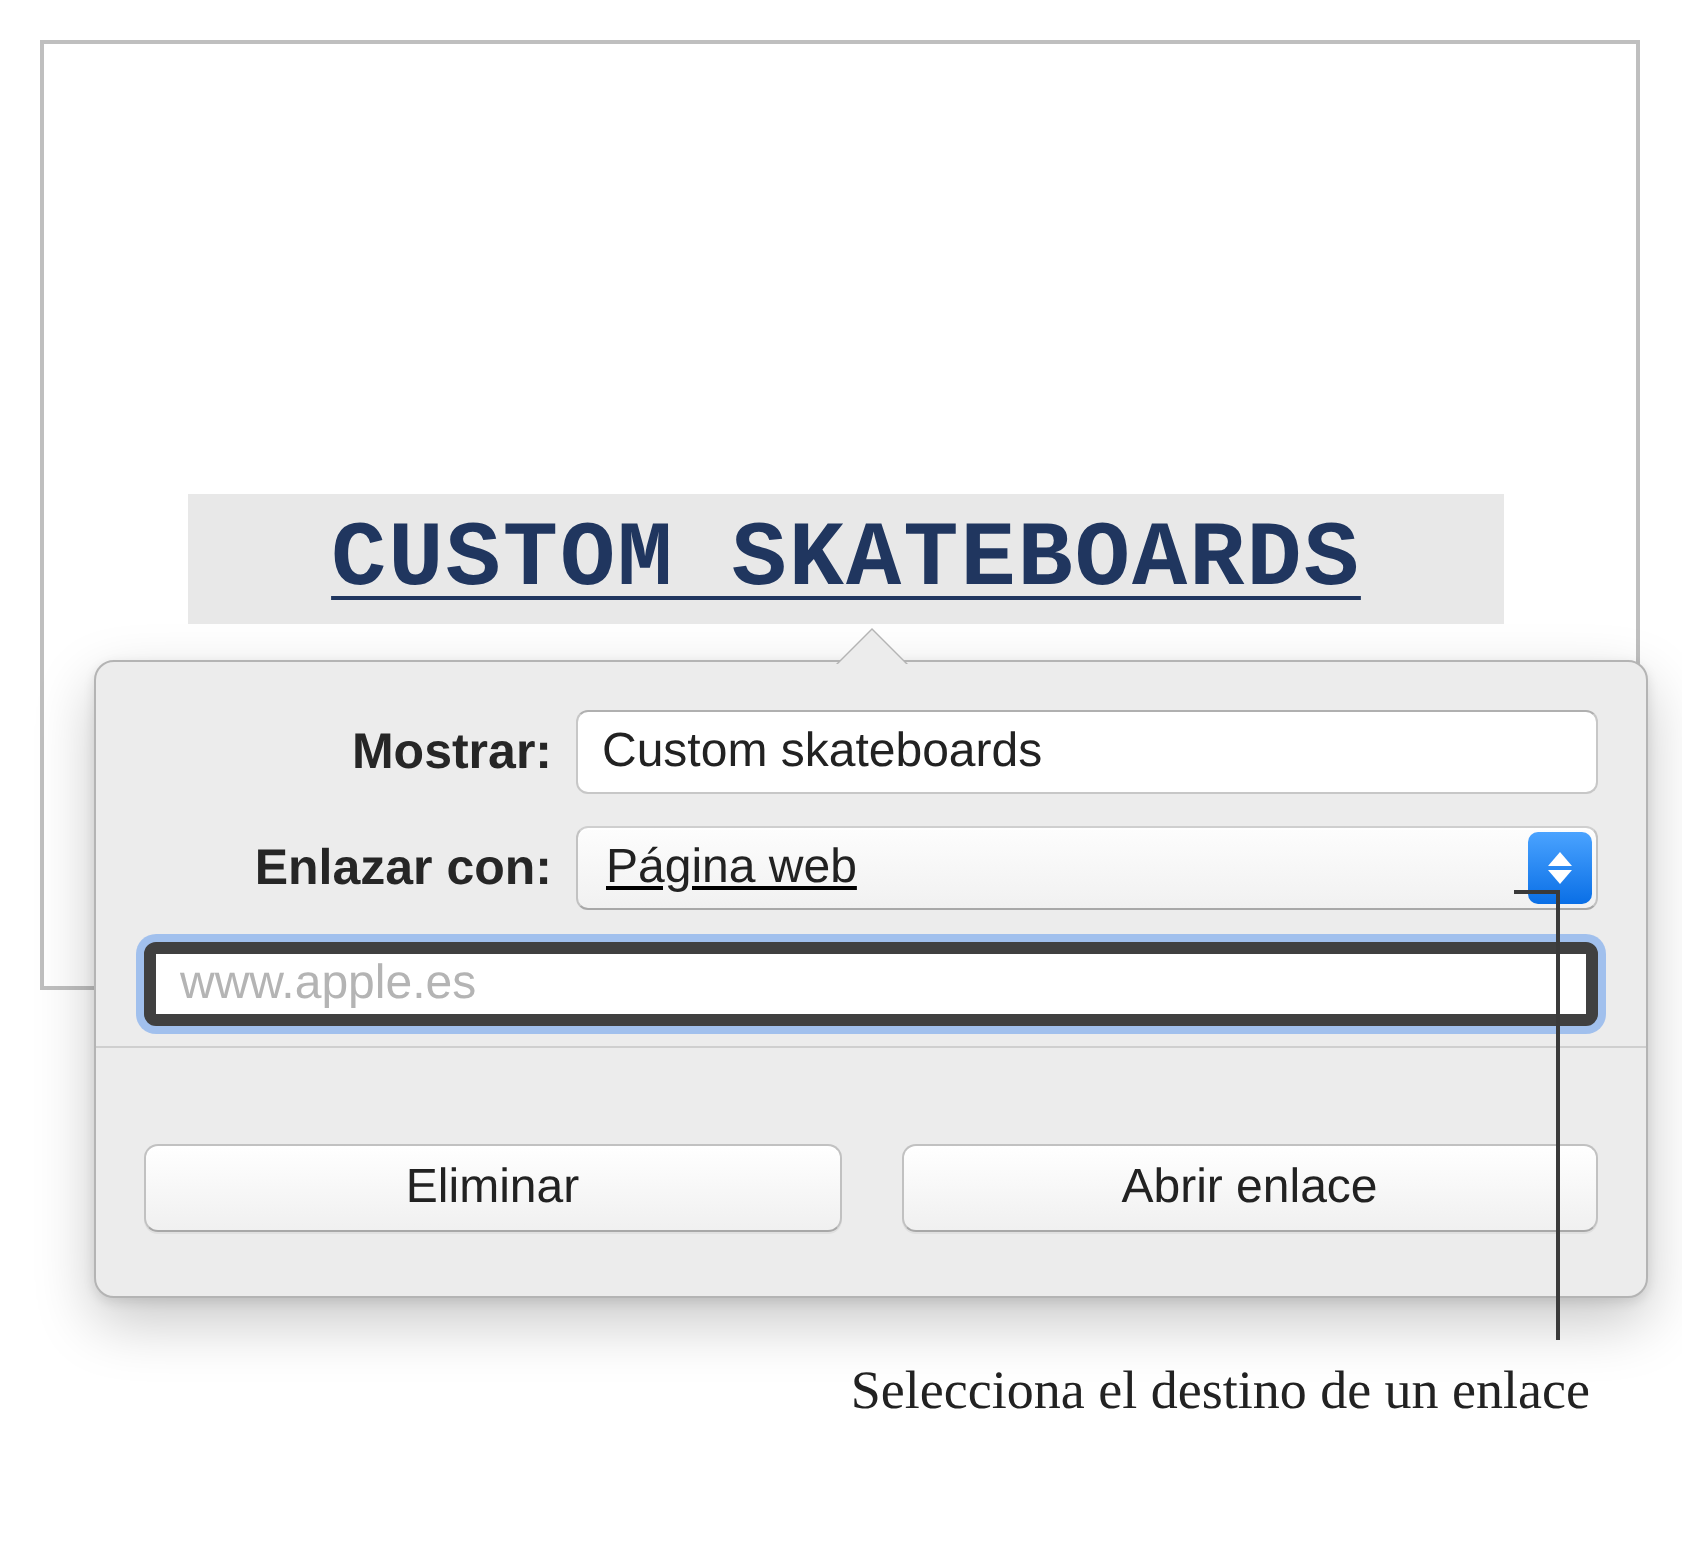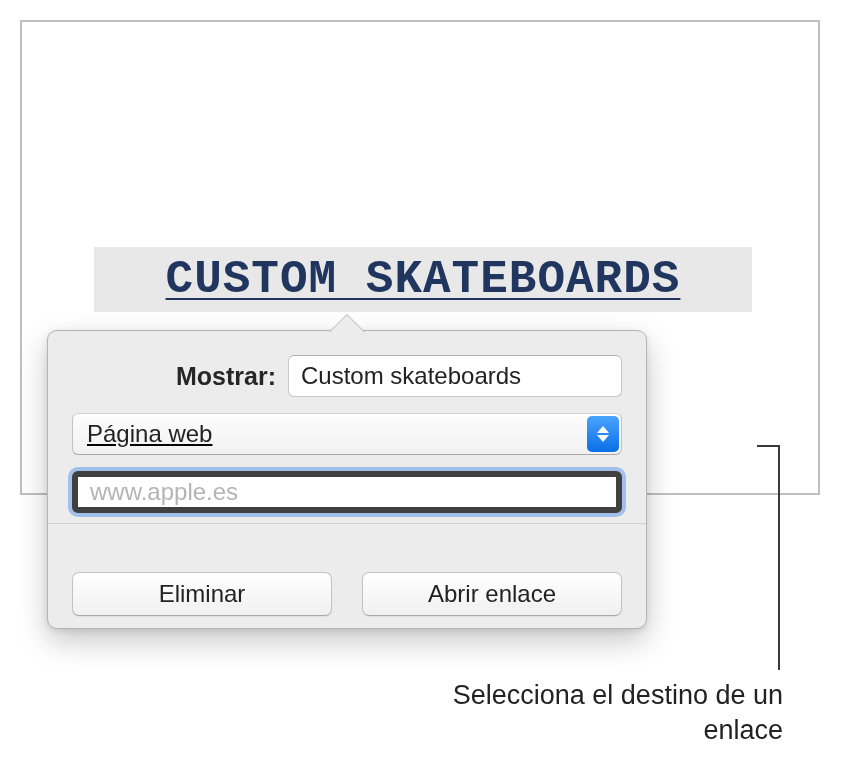--- a/index.html
+++ b/index.html
@@ -25,26 +25,26 @@
     font-weight: 700;
     letter-spacing: 1px;
     color: #20365f;
     text-decoration: underline;
     text-underline-offset: 6px;
     text-decoration-thickness: 2px;
   }
   .popover {
     position: absolute;
     left: 47px; top: 330px;
-    width: 600px;
+    width: 777px;
     background: #ececec;
     border: 1px solid #b4b4b4;
     border-radius: 10px;
     box-shadow: 0 12px 30px rgba(0,0,0,0.22), 0 2px 6px rgba(0,0,0,0.10);
-    padding: 24px 24px 12px 24px;
+    padding: 24px 24px 32px 24px;
   }
   .popover::before {
     content: "";
     position: absolute;
     top: -16px; left: 50%;
     transform: translateX(-50%);
     width: 0; height: 0;
     border-left: 18px solid transparent;
     border-right: 18px solid transparent;
     border-bottom: 18px solid #ececec;
@@ -149,26 +149,27 @@
   }
   .callout-line::before {
     content: "";
     position: absolute;
     left: -21px; top: 0;
     width: 21px; height: 2px;
     background: #3a3a3a;
   }
   .callout-text {
     position: absolute;
-    left: 408px; top: 678px;
+    left: 420px; top: 678px;
     width: 375px;
     text-align: right;
     font-size: 27px;
     line-height: 1.3;
     color: #222;
+    font-family: Liberation Serif, serif;
   }
 </style>
 </head>
 <body>
 
 <div class="stage">
 
   <div class="doc-frame">
     <div class="link-row">
       <span class="link-text">CUSTOM SKATEBOARDS</span>
@@ -178,20 +179,21 @@
   <div class="popover">
 
     <div class="form-row">
       <div class="form-label">Mostrar:</div>
       <div class="form-control">
         <input type="text" class="text-input" value="Custom skateboards" style="">
       </div>
     </div>
 
     <div class="form-row">
+      <div class="form-label">Enlazar con:</div>
       <div class="form-control">
         <div class="select-wrap">
           <div class="select-field">Página web</div>
           <div class="select-arrows">
             <div class="up"></div>
             <div class="down"></div>
           </div>
         </div>
       </div>
     </div>

